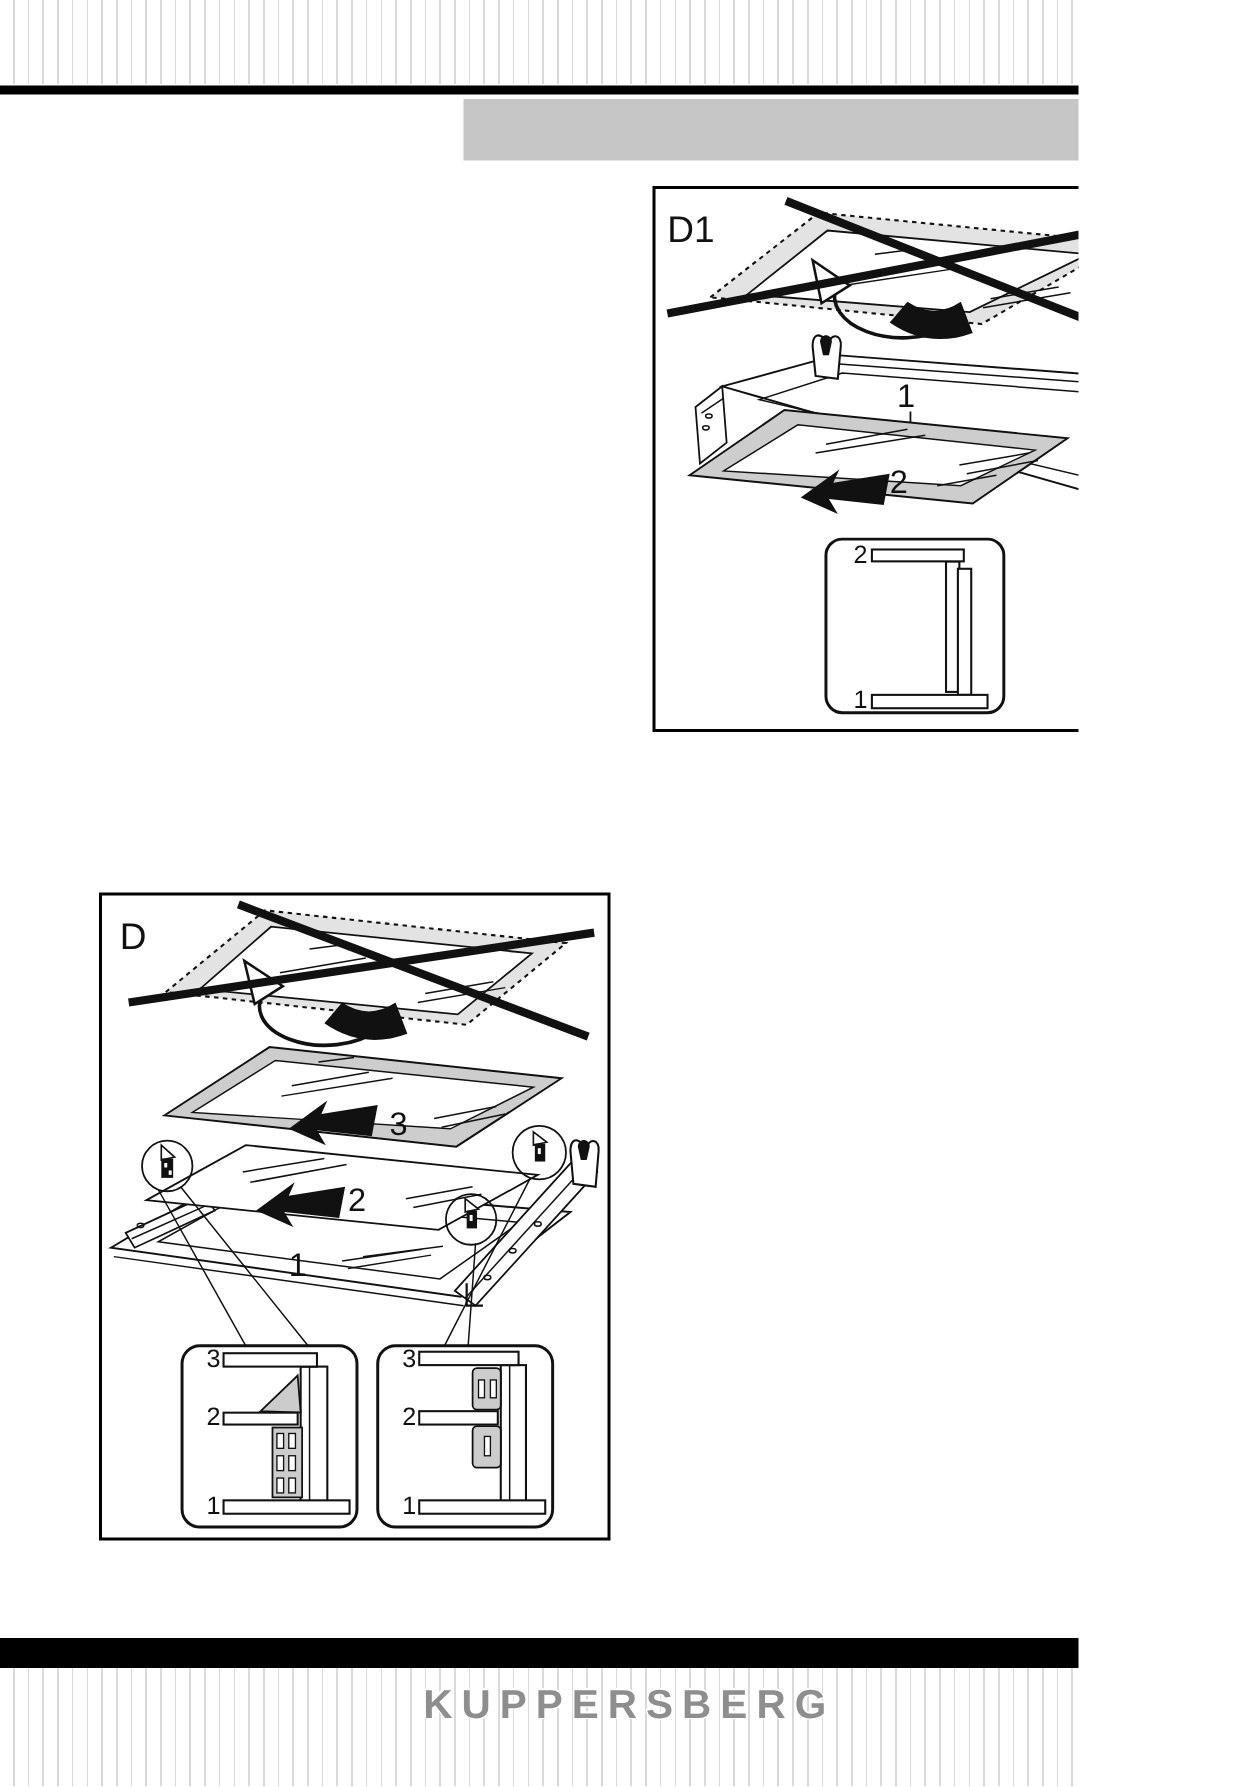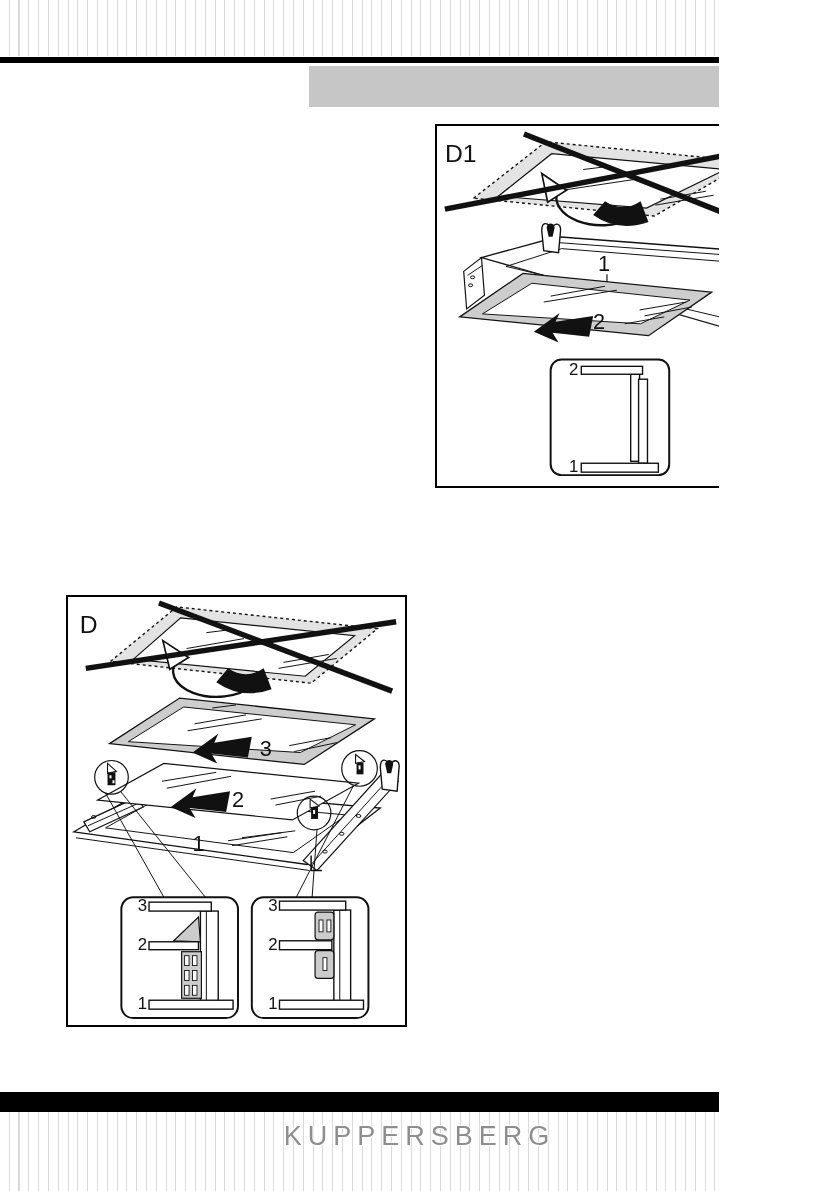--- a/index.html
+++ b/index.html
@@ -20,21 +20,21 @@
   .header-block{ position:absolute; left:309px; top:66px; width:530px; height:41px; background:#c5c6c5; }
   .figure {
     position:absolute; border:2px solid #000; background:#fff; box-sizing:border-box;
   }
   .figure-d1 { left:435px; top:124px; width:338px; height:364px; }
   .figure-d  { left:66px;  top:595px; width:341px; height:432px; }
   .figure svg { display:block; width:100%; height:100%; }
   svg text { fill:#111; font-family:"Liberation Sans", sans-serif; }
   .brand {
     position:absolute; left:0; top:1121px; width:839px; text-align:center;
-    font-size:27px; font-weight:normal; letter-spacing:6px; color:#8e8e8e;
+    font-size:27px; font-weight:bold; letter-spacing:6px; color:#8e8e8e;
     text-shadow:-1px 0 0 #fff, 1px 0 0 #fff, 0 1px 0 #fff, 0 -1px 0 #fff, 1px 1px 0 #fff, -1px -1px 0 #fff;
   }
 </style>
 </head>
 <body>
 
 <div class="page">
 
   <div class="stripes top"></div>
   <div class="rule-top"></div>

